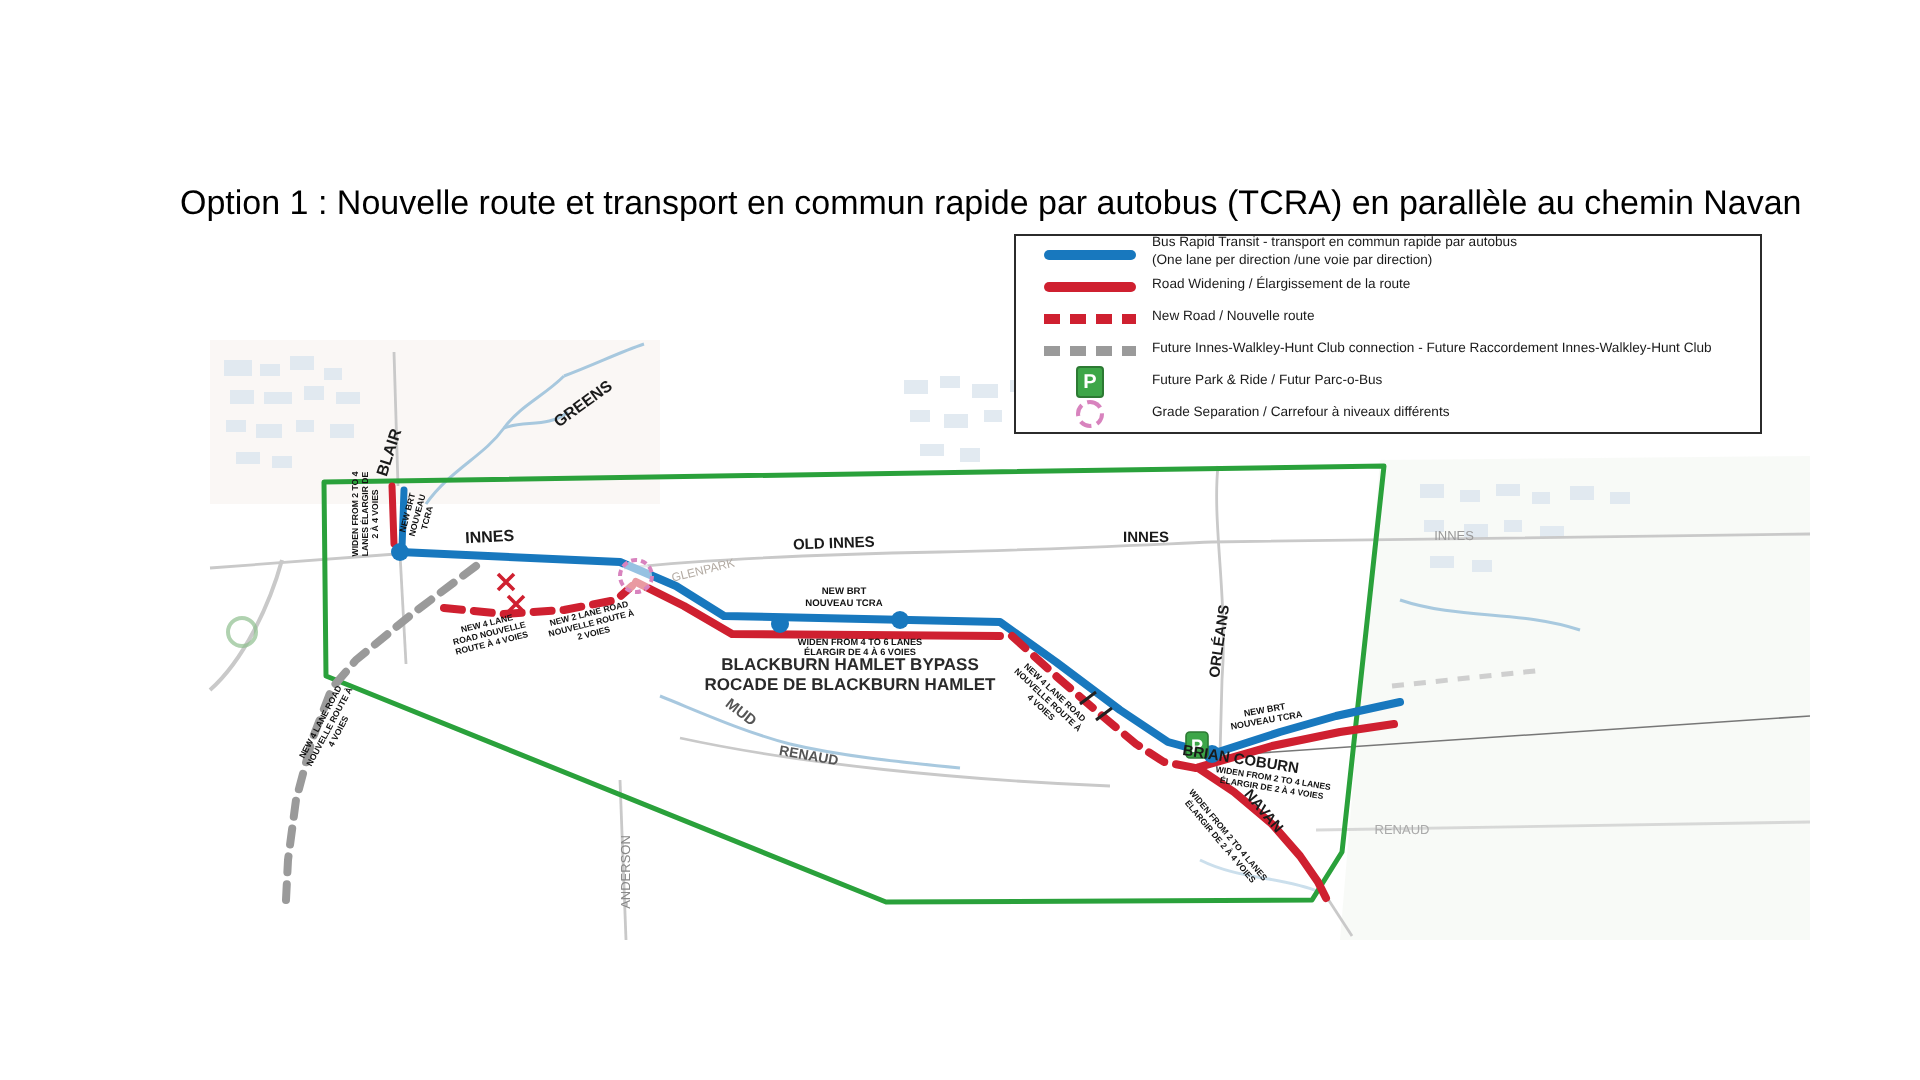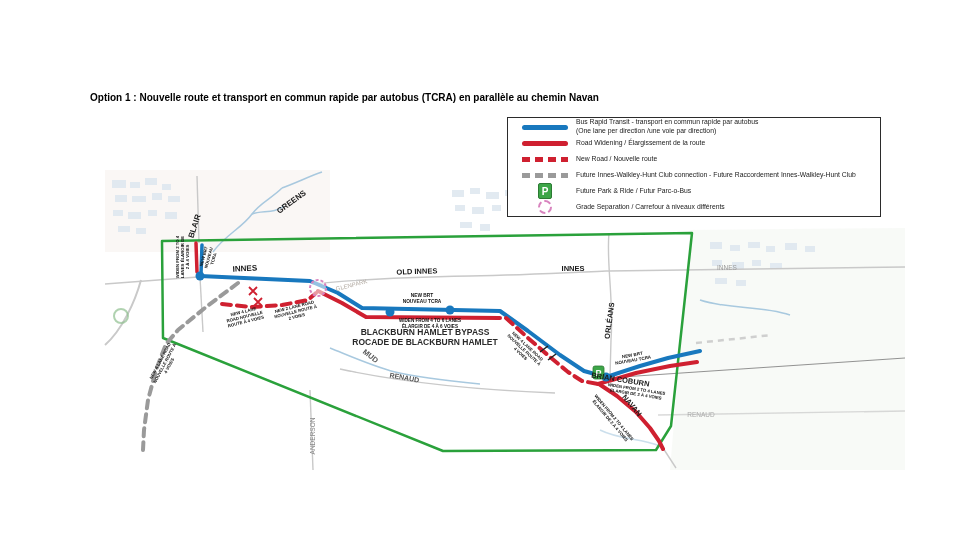--- a/index.html
+++ b/index.html
@@ -1,19 +1,19 @@
 <!DOCTYPE html>
 <html><head>
 <meta charset="utf-8">
 <style>
   html,body{margin:0;padding:0;background:#fff;}
   .stage{position:relative;width:960px;height:540px;background:#fff;overflow:hidden;
          font-family:"Liberation Sans",sans-serif;}
-  .title{position:absolute;left:90px;top:92px;width:830px;font-size:10px;
-         font-weight:bold;color:#000;}
+  .title{position:absolute;left:90px;top:92px;width:830px;font-size:17px;
+         font-weight:normal;color:#000;}
   #map-svg{position:absolute;left:0;top:0;}
   svg text{font-family:"Liberation Sans",sans-serif;}
   .legend{position:absolute;left:507px;top:117px;width:374px;height:100px;
           background:#fff;border:1.5px solid #2b2b2b;box-sizing:border-box;
           display:flex;flex-direction:column;justify-content:center;padding:4px 6px;z-index:5;}
   .lrow{display:flex;align-items:center;min-height:14px;margin:1px 0;}
   .lrow .icon-cell{width:62px;display:flex;justify-content:center;align-items:center;flex:none;}
   .lrow .ltxt{font-size:6.8px;line-height:1.3;color:#1a1a1a;font-weight:500;}
   .line-solid{width:46px;height:5px;border-radius:3px;}
   .line-dash-red{width:46px;height:5px;

